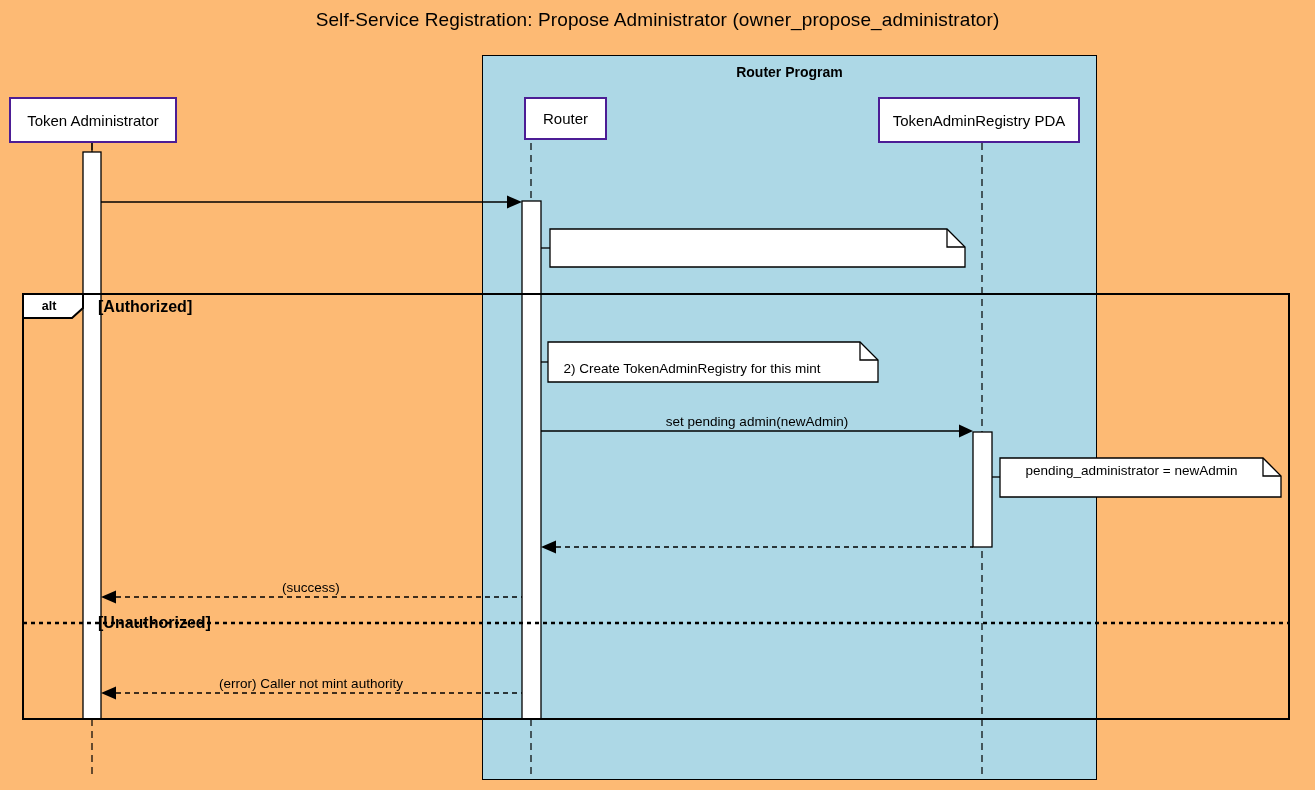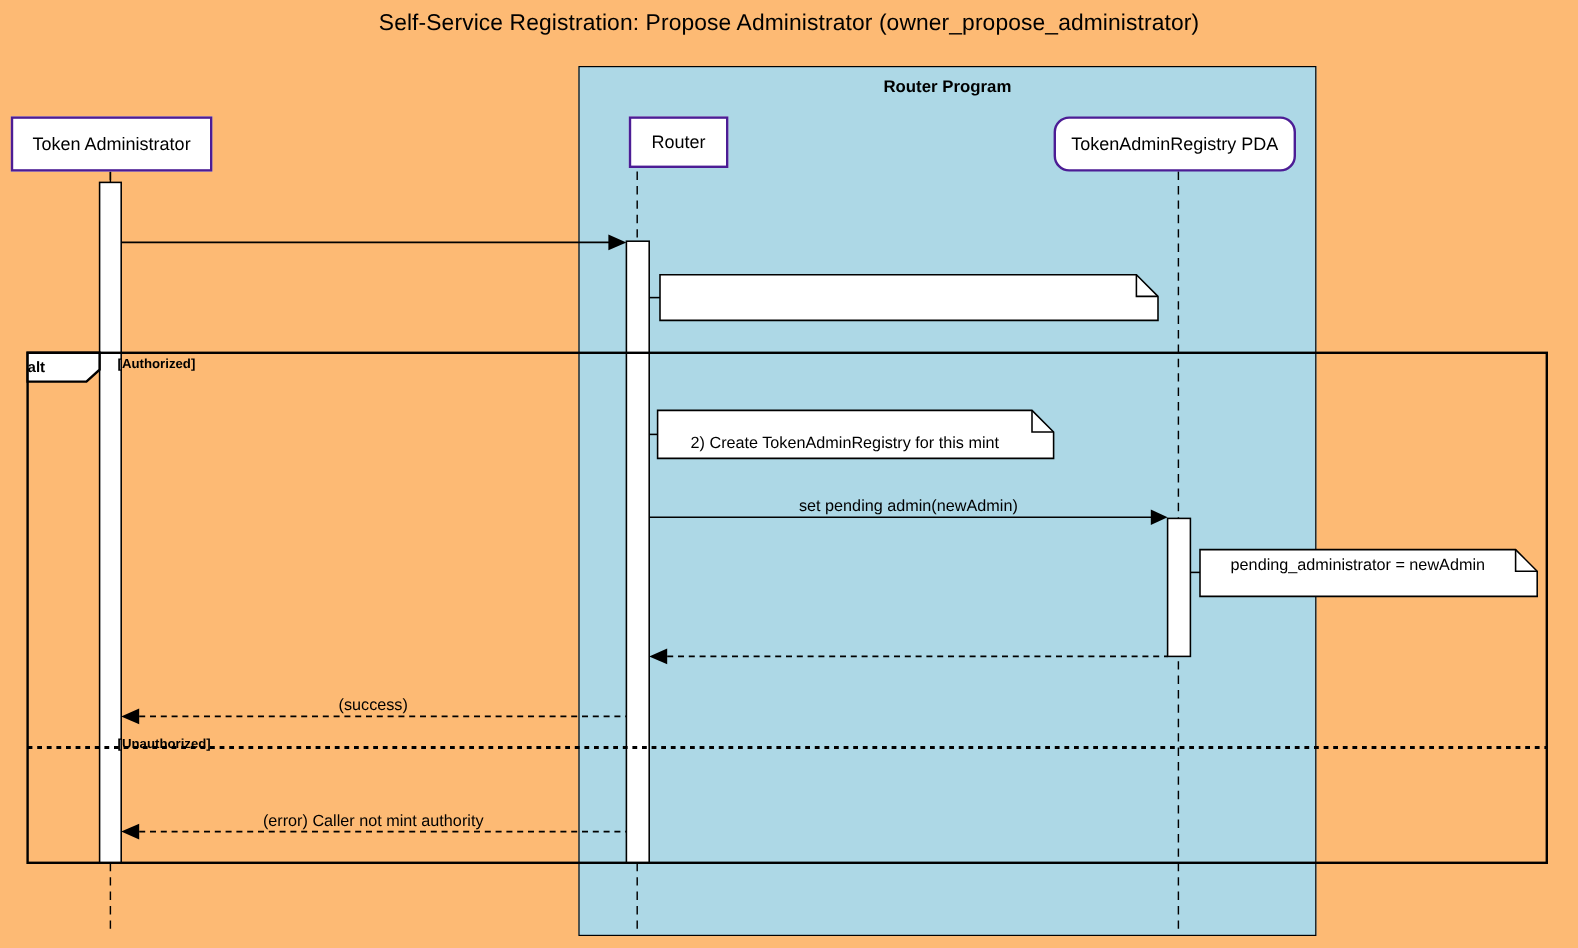--- a/index.html
+++ b/index.html
@@ -39,56 +39,57 @@
     background: #ffffff;
     border: 2px solid #4c1d95;
     display: flex;
     align-items: center;
     justify-content: center;
     font-size: 15px;
     box-sizing: border-box;
   }
   #participant-token-administrator { left: 9px;   top: 97px; width: 168px; height: 46px; }
   #participant-router              { left: 490px; top: 97px; width: 83px;  height: 43px; margin-left: 34px; }
-  #participant-registry-pda        { left: 878px; top: 97px; width: 202px; height: 46px; border-radius: 13px; }
+  #participant-registry-pda        { left: 878px; top: 97px; width: 202px; height: 46px; }
   svg#lines-layer { left: 0; top: 0; }
   .msg-label {
     font-size: 13.5px;
     text-align: center;
     height: 17px;
     line-height: 17px;
     white-space: nowrap;
   }
   .note-label {
     font-size: 13.5px;
     display: flex;
     align-items: center;
     justify-content: center;
     text-align: center;
     white-space: nowrap;
   }
   .guard-label {
-    font-size: 11px;
+    font-size: 16px;
     font-weight: bold;
     white-space: nowrap;
   }
   #alt-operator-label {
     left: 23px; top: 296px; width: 52px; height: 35px;
+    text-align: center;
     font-size: 12.5px;
     font-weight: bold;
     line-height: 20px;
   }
   #guard-authorized   { left: 98px; top: 298px; }
   #guard-unauthorized { left: 98px; top: 614px; }
   #msg-1-label       { left: 91px;  top: 184px; width: 440px; }
   #msg-2-label       { left: 557px; top: 413px; width: 400px; }
   #msg-success-label { left: 91px;  top: 579px; width: 440px; }
   #msg-error-label   { left: 91px;  top: 675px; width: 440px; }
   #note-1-label { left: 550px;  top: 229px; width: 397px; height: 38px; }
-  #note-2-label { left: 548px;  top: 342px; width: 312px; height: 52px; }
+  #note-2-label { left: 536px;  top: 342px; width: 312px; height: 52px; }
   #note-3-label { left: 1000px; top: 446px; width: 263px; height: 48px; }
 </style>
 </head>
 <body>
 
 <div id="stage">
 
   <div class="abs" id="diagram-title">Self-Service Registration: Propose Administrator (owner_propose_administrator)</div>
 
   <div class="abs" id="router-program-box"></div>

